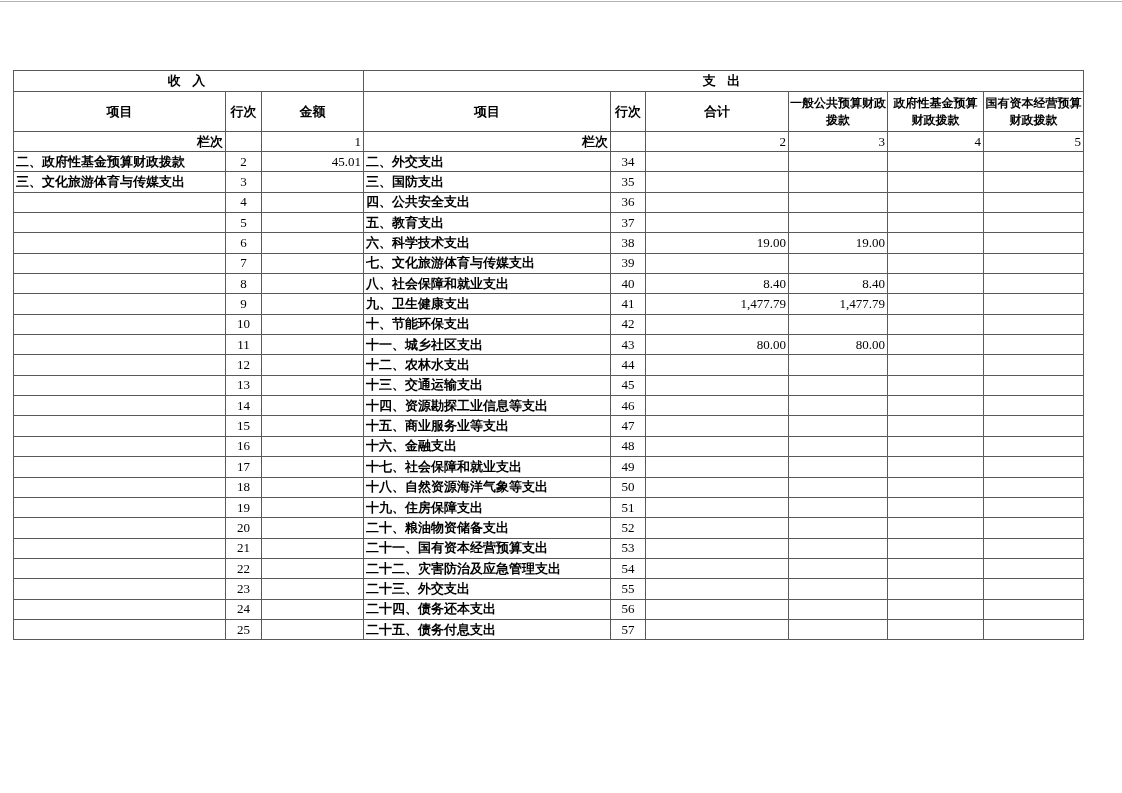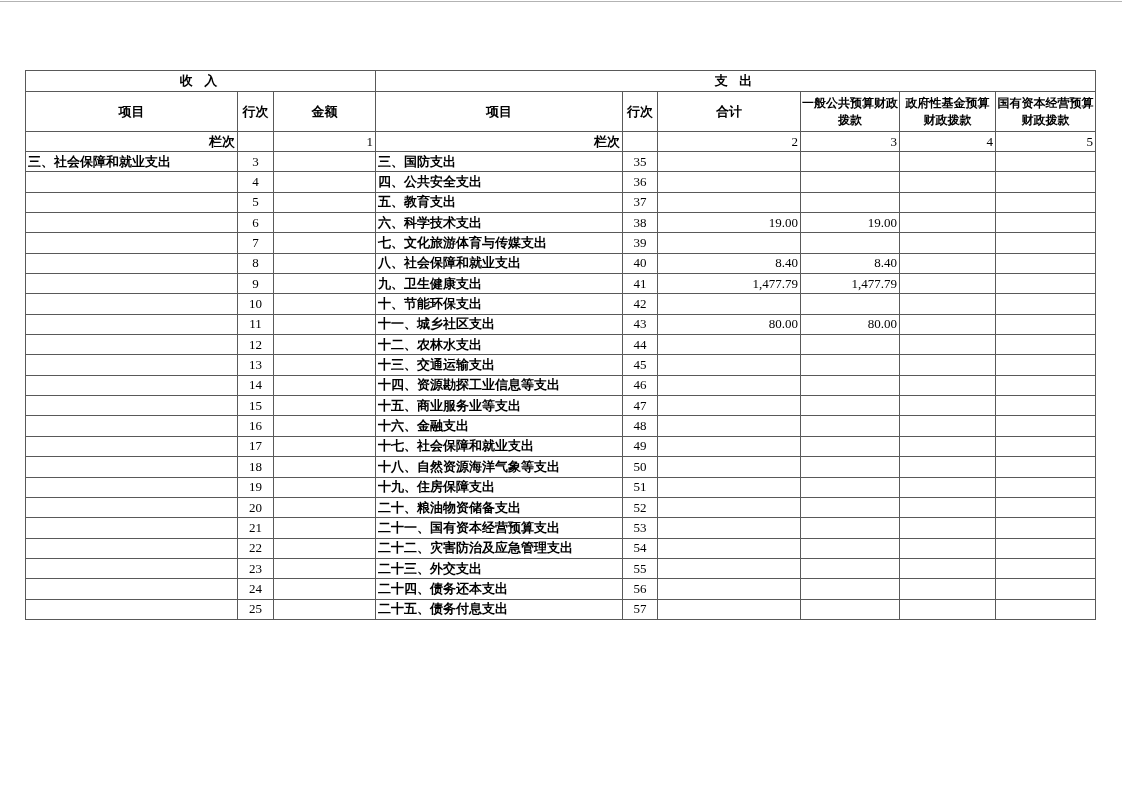--- a/index.html
+++ b/index.html
@@ -17,21 +17,21 @@
     overflow: hidden;
   }
   .page-top-line {
     position: absolute;
     left: 0; top: 1px;
     width: 1122px; height: 1px;
     background: #b3b3b3;
   }
   table.budget {
     position: absolute;
-    left: 25px;
+    left: 13px;
     top: 70px;
     width: 1070px;
     border-collapse: collapse;
     table-layout: fixed;
     border-radius: 14px;
   }
   table.budget td {
     border: 1px solid #595959;
     padding: 0 2px;
     font-size: 13px;
@@ -115,21 +115,32 @@
         <td class="cn">栏次</td>
         <td class="num"></td>
         <td class="num">2</td>
         <td class="num">3</td>
         <td class="num">4</td>
         <td class="num">5</td>
       </tr>
     </thead>
     <tbody>
         <tr>
-          <td class="item-cell cn">三、社会保障和就业支出</td>
+          <td class="item-cell cn">二、政府性基金预算财政拨款</td>
+          <td class="rowno-cell num">2</td>
+          <td class="num-cell num">45.01</td>
+          <td class="item-cell cn">二、外交支出</td>
+          <td class="rowno-cell num">34</td>
+          <td class="num-cell num"></td>
+          <td class="num-cell num"></td>
+          <td class="num-cell num"></td>
+          <td class="num-cell num"></td>
+        </tr>
+        <tr>
+          <td class="item-cell cn">三、文化旅游体育与传媒支出</td>
           <td class="rowno-cell num">3</td>
           <td class="num-cell num"></td>
           <td class="item-cell cn">三、国防支出</td>
           <td class="rowno-cell num">35</td>
           <td class="num-cell num"></td>
           <td class="num-cell num"></td>
           <td class="num-cell num"></td>
           <td class="num-cell num"></td>
         </tr>
         <tr>

